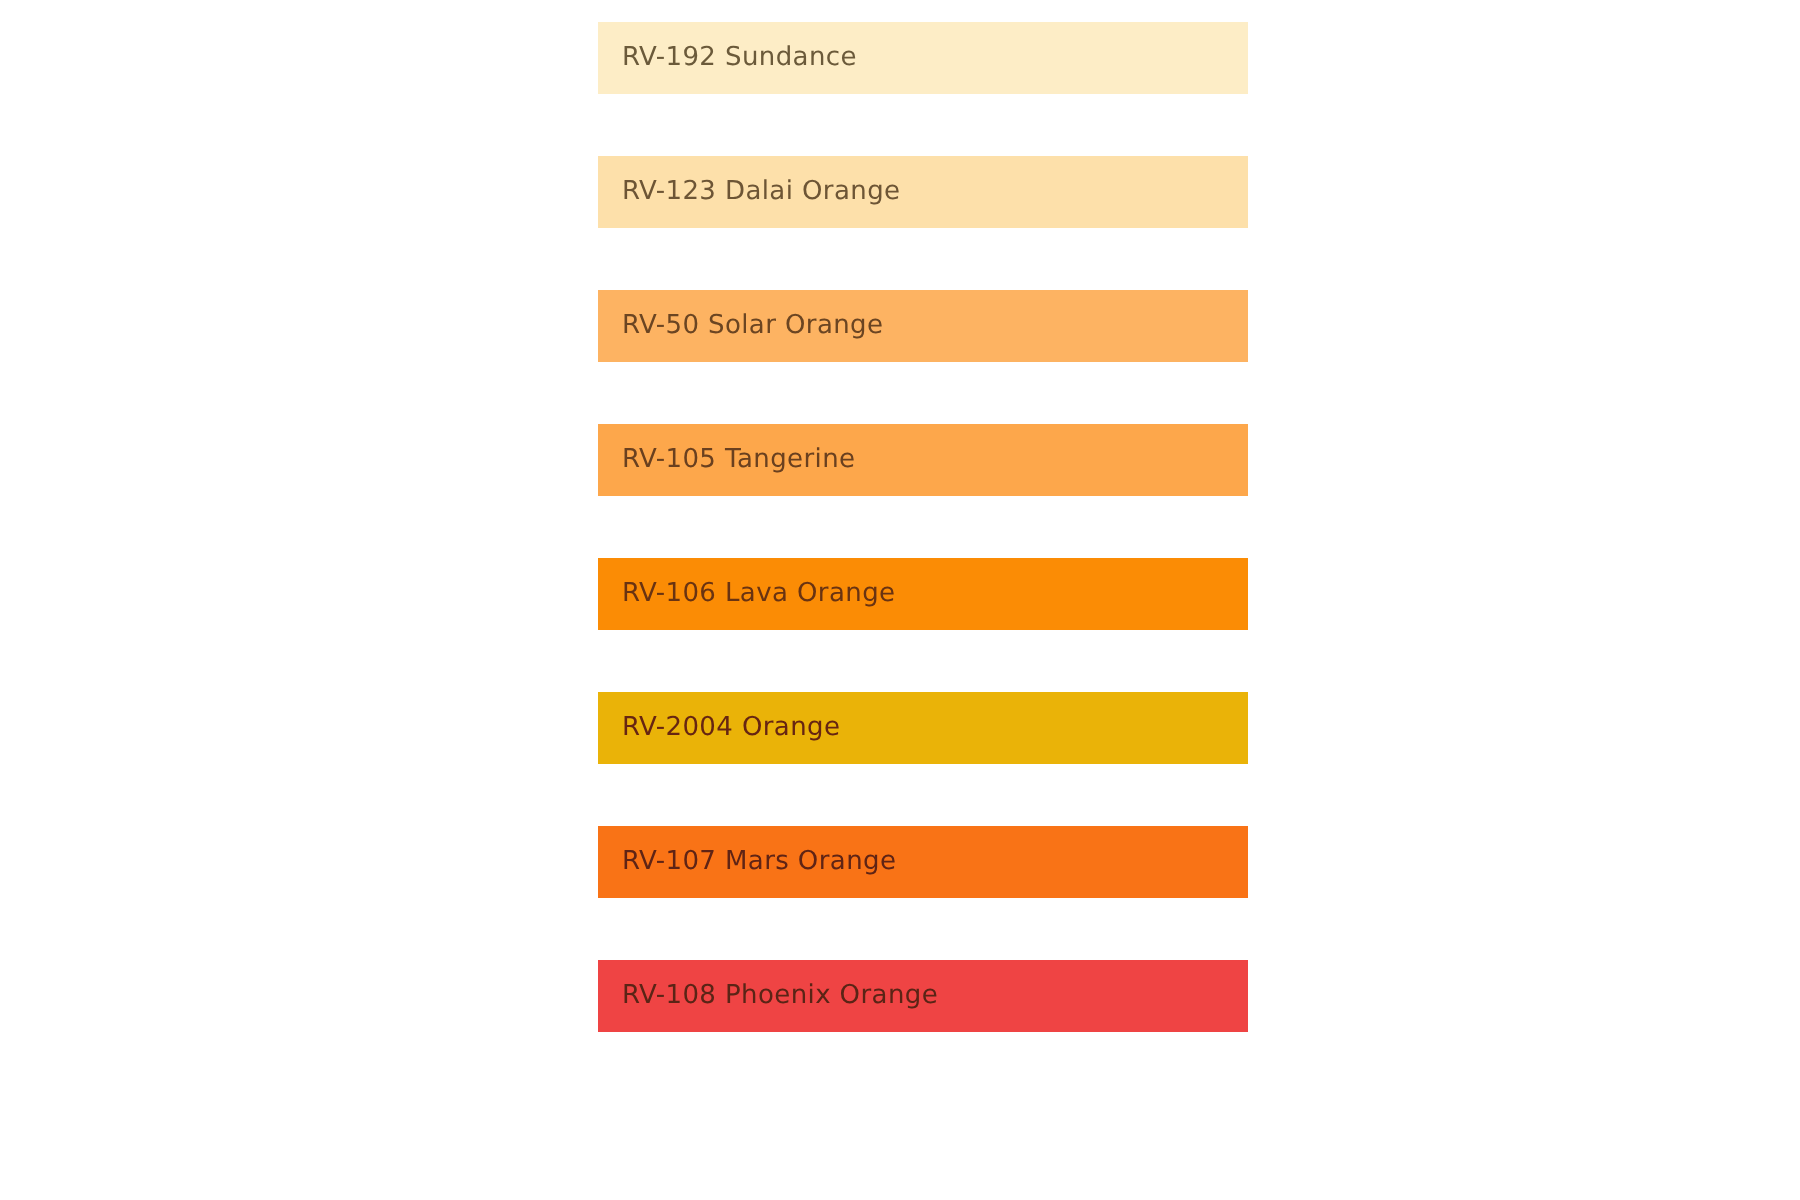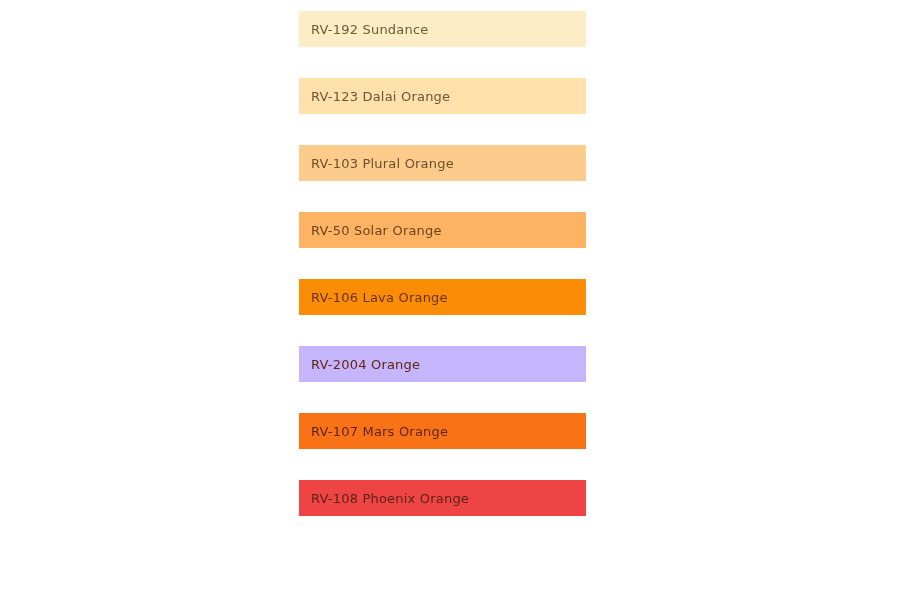--- a/index.html
+++ b/index.html
@@ -15,21 +15,21 @@
     overflow: hidden;
   }
   #swatch-list {
     position: absolute;
     left: 299px;
     top: 11px;
     width: 301px;
   }
   .swatch {
     position: relative;
-    width: 287px;
+    width: 325px;
     height: 36px;
     margin-bottom: 31px;
     box-sizing: border-box;
     display: block;
   }
   .swatch:last-child {
     margin-bottom: 0;
   }
   .swatch-label {
     position: absolute;
@@ -46,30 +46,30 @@
 </head>
 <body>
 
 <div id="swatch-list">
     <div class="swatch" style="background: rgb(253, 237, 198);">
       <span class="swatch-label" style="color: rgb(107, 90, 58);">RV-192 Sundance</span>
     </div>
     <div class="swatch" style="background: rgb(253, 224, 170);">
       <span class="swatch-label" style="color: rgb(109, 85, 53);">RV-123 Dalai Orange</span>
     </div>
-    <div class="swatch" style="background: rgb(253, 203, 140);">
-      <span class="swatch-label" style="color: rgb(109, 79, 44);">RV-103 Plural Orange</span>
-    </div>
     <div class="swatch" style="background: rgb(253, 179, 98);">
       <span class="swatch-label" style="color: rgb(107, 69, 34); text-align: right;">RV-50 Solar Orange</span>
+    </div>
+    <div class="swatch" style="background: rgb(253, 167, 75);">
+      <span class="swatch-label" style="color: rgb(106, 64, 31);">RV-105 Tangerine</span>
     </div>
     <div class="swatch" style="background: rgb(251, 140, 5);">
       <span class="swatch-label" style="color: rgb(105, 51, 18);">RV-106 Lava Orange</span>
     </div>
-    <div class="swatch" style="background: #c4b5fd;">
+    <div class="swatch" style="background: #eab308;">
       <span class="swatch-label" style="color: rgb(102, 37, 18);">RV-2004 Orange</span>
     </div>
     <div class="swatch" style="background: #f97316;">
       <span class="swatch-label" style="color: rgb(95, 36, 21);">RV-107 Mars Orange</span>
     </div>
     <div class="swatch" style="background: #ef4444;">
       <span class="swatch-label" style="color: rgb(90, 36, 22);">RV-108 Phoenix Orange</span>
     </div>
   </div>
 

